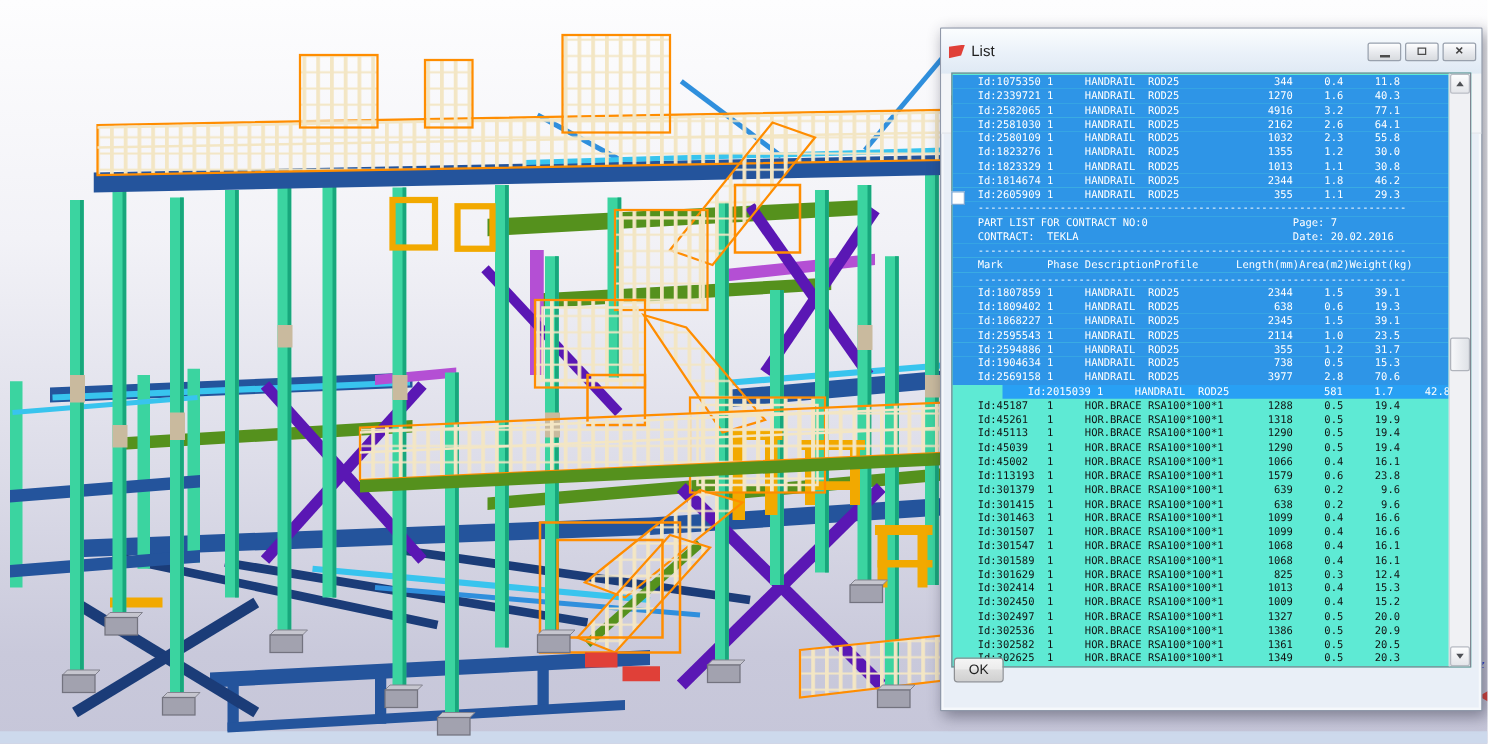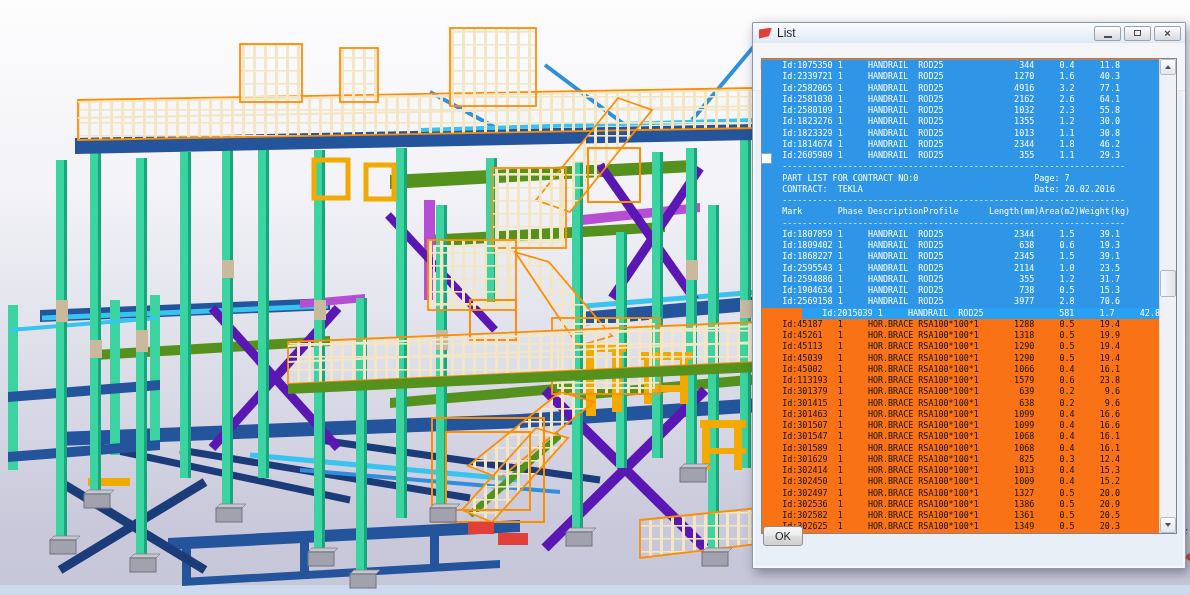--- a/index.html
+++ b/index.html
@@ -20,36 +20,36 @@
   line.purple{stroke:var(--purple)} line.navyL{stroke:var(--navyDark)} line.oliveL{stroke:var(--olive)}
   .railband{fill:url(#hr);stroke:var(--orange);stroke-width:1.8}
   .obox{fill:none;stroke:var(--orange);stroke-width:2}
   .creamL{stroke:var(--cream);stroke-width:2;fill:none}
   
   .win{
     position:absolute;left:752px;top:22px;width:434px;height:547px;box-sizing:border-box;
     background:#e9eff7;border:1px solid #8f98a9;border-radius:1px;
     box-shadow:3px 4px 12px rgba(40,40,60,.45), inset 0 0 0 2px rgba(255,255,255,.55);
   }
-  .titlebar{height:20px;display:flex;align-items:center;padding:0 4px;
+  .titlebar{height:36px;display:flex;align-items:center;padding:0 4px;
     background:linear-gradient(180deg,#fbfdfe,#eaf1f9 55%,#dfe9f4);}
   .title-icon{width:13px;height:11px;margin:0 5px 0 2px;position:relative;flex:0 0 auto;}
   .title-icon::before{content:"";position:absolute;inset:0;background:var(--red,#d3281c);
     clip-path:polygon(0 18%,100% 0,76% 80%,0 100%);}
   .title-text{flex:1;color:#1e1e1e;font-size:12px;line-height:20px;}
   .winbtn{width:27px;height:15px;margin-left:3px;border:1px solid #99a1ad;border-radius:2px;
     background:linear-gradient(180deg,#fefefe,#e9ebef 50%,#d8dbdf);
     display:flex;align-items:center;justify-content:center;box-sizing:border-box;cursor:default;}
   .glyph-min{width:8px;height:2px;background:#4c4c4c;margin-top:7px;}
   .glyph-max{width:7px;height:6px;border:1.6px solid #4c4c4c;box-sizing:border-box;}
   .glyph-close{font-size:11px;font-weight:bold;color:#444;line-height:1;}
   .menubar{height:15px;padding:16px 7px;font-size:11px;color:#1e1e1e;background:#f3f5f8;
     border-bottom:1px solid #e2e6eb;}
   .listbox{position:absolute;left:8px;top:35px;width:416px;height:476px;box-sizing:border-box;
-    background:#f97316;border:1px solid #7f8692;}
+    background:#5eead4;border:1px solid #7f8692;}
   .rows{position:absolute;left:0;top:1px;right:17px;bottom:0;overflow:hidden;
     font-family:"DejaVu Sans Mono",monospace;font-size:8.4px;line-height:11.26px;
     white-space:pre;color:#111;}
   .row{height:11.26px;}
   .row.sel{background:var(--sel,#2e95e7);color:#fff;}
   .row.active{background:var(--selActive,#28a0f4);margin-left:40px;}
   .caret-box{position:absolute;left:-1px;top:94px;width:9px;height:9px;background:#fff;
     border:1px solid #7aa7d4;z-index:3;}
   .scrollbar{position:absolute;top:0;right:0;width:17px;bottom:0;background:#f0f1f4;
     border-left:1px solid #d9dbdf;box-sizing:border-box;}

